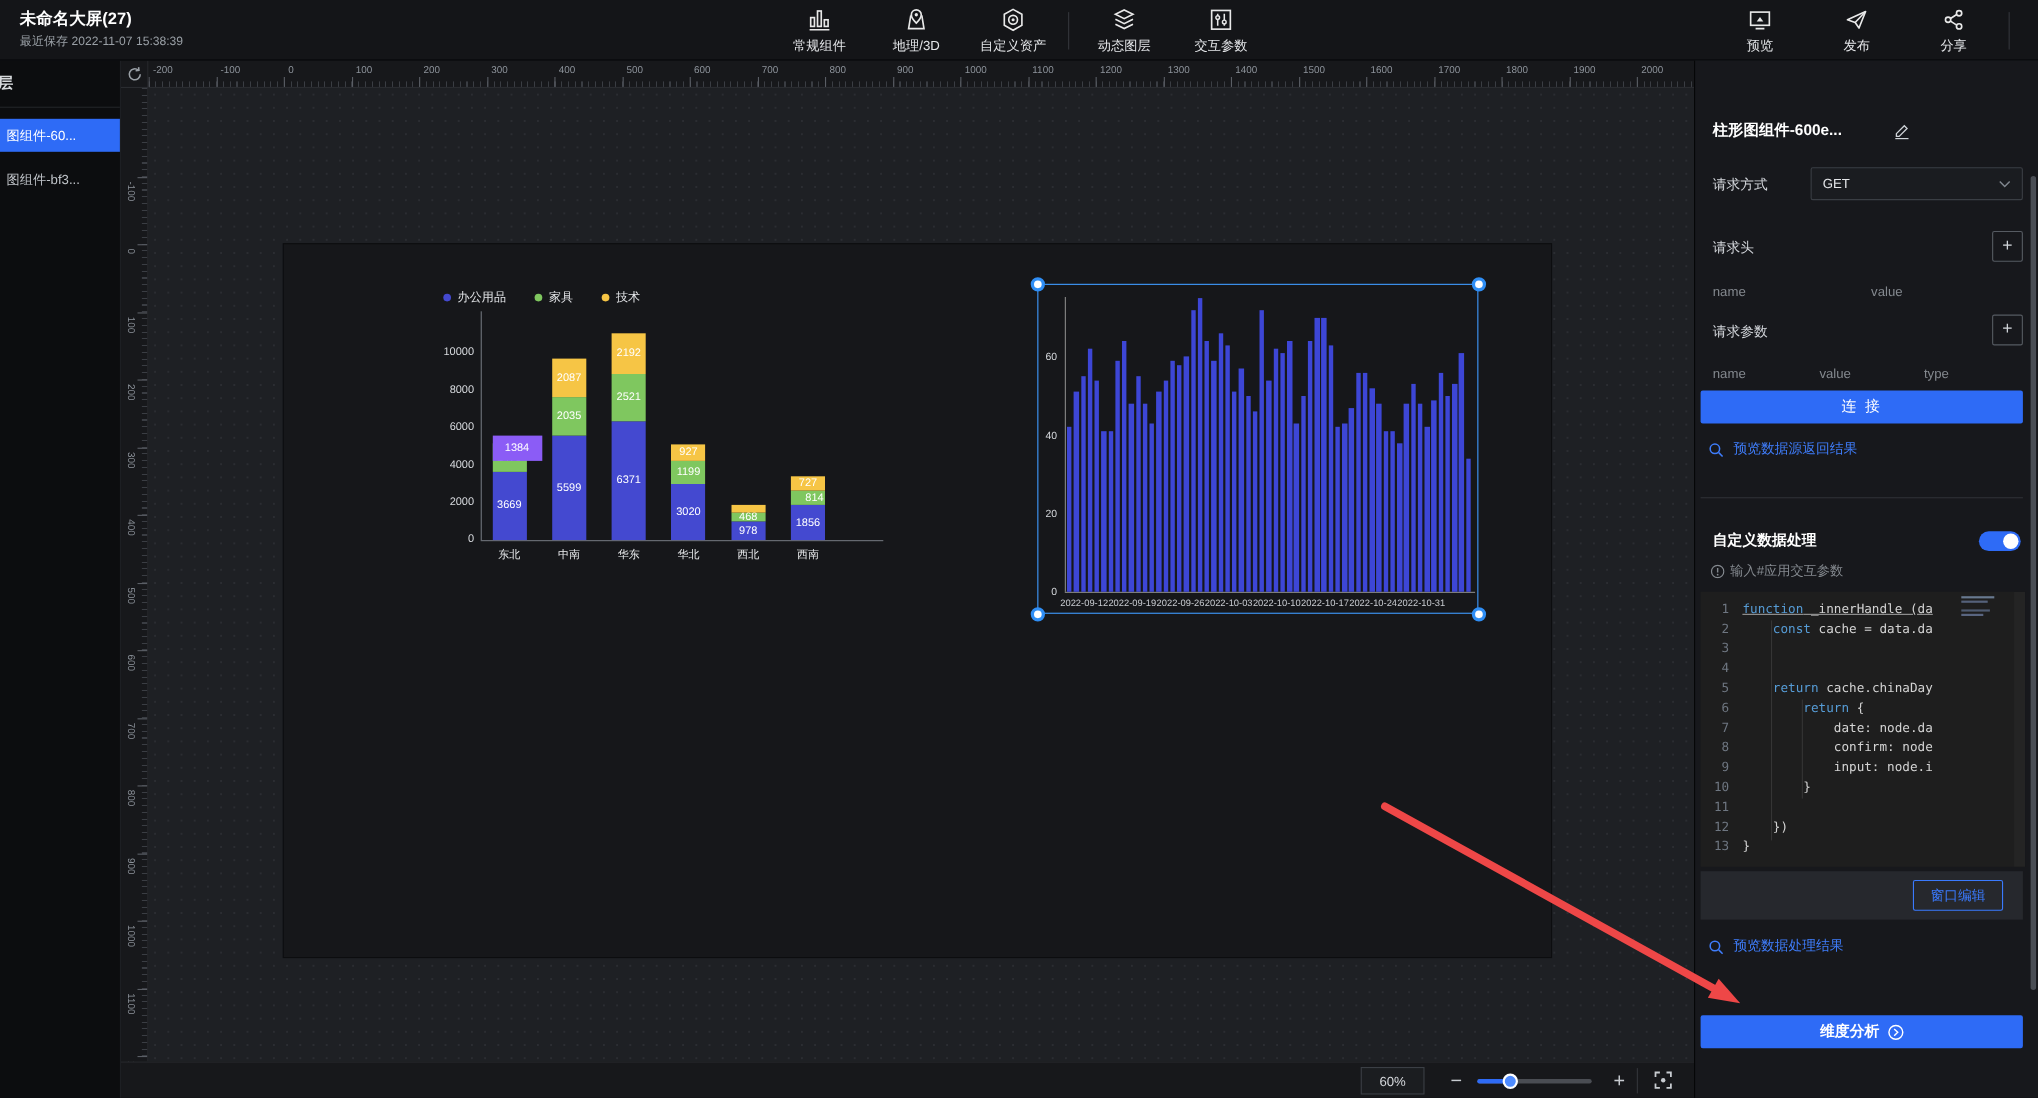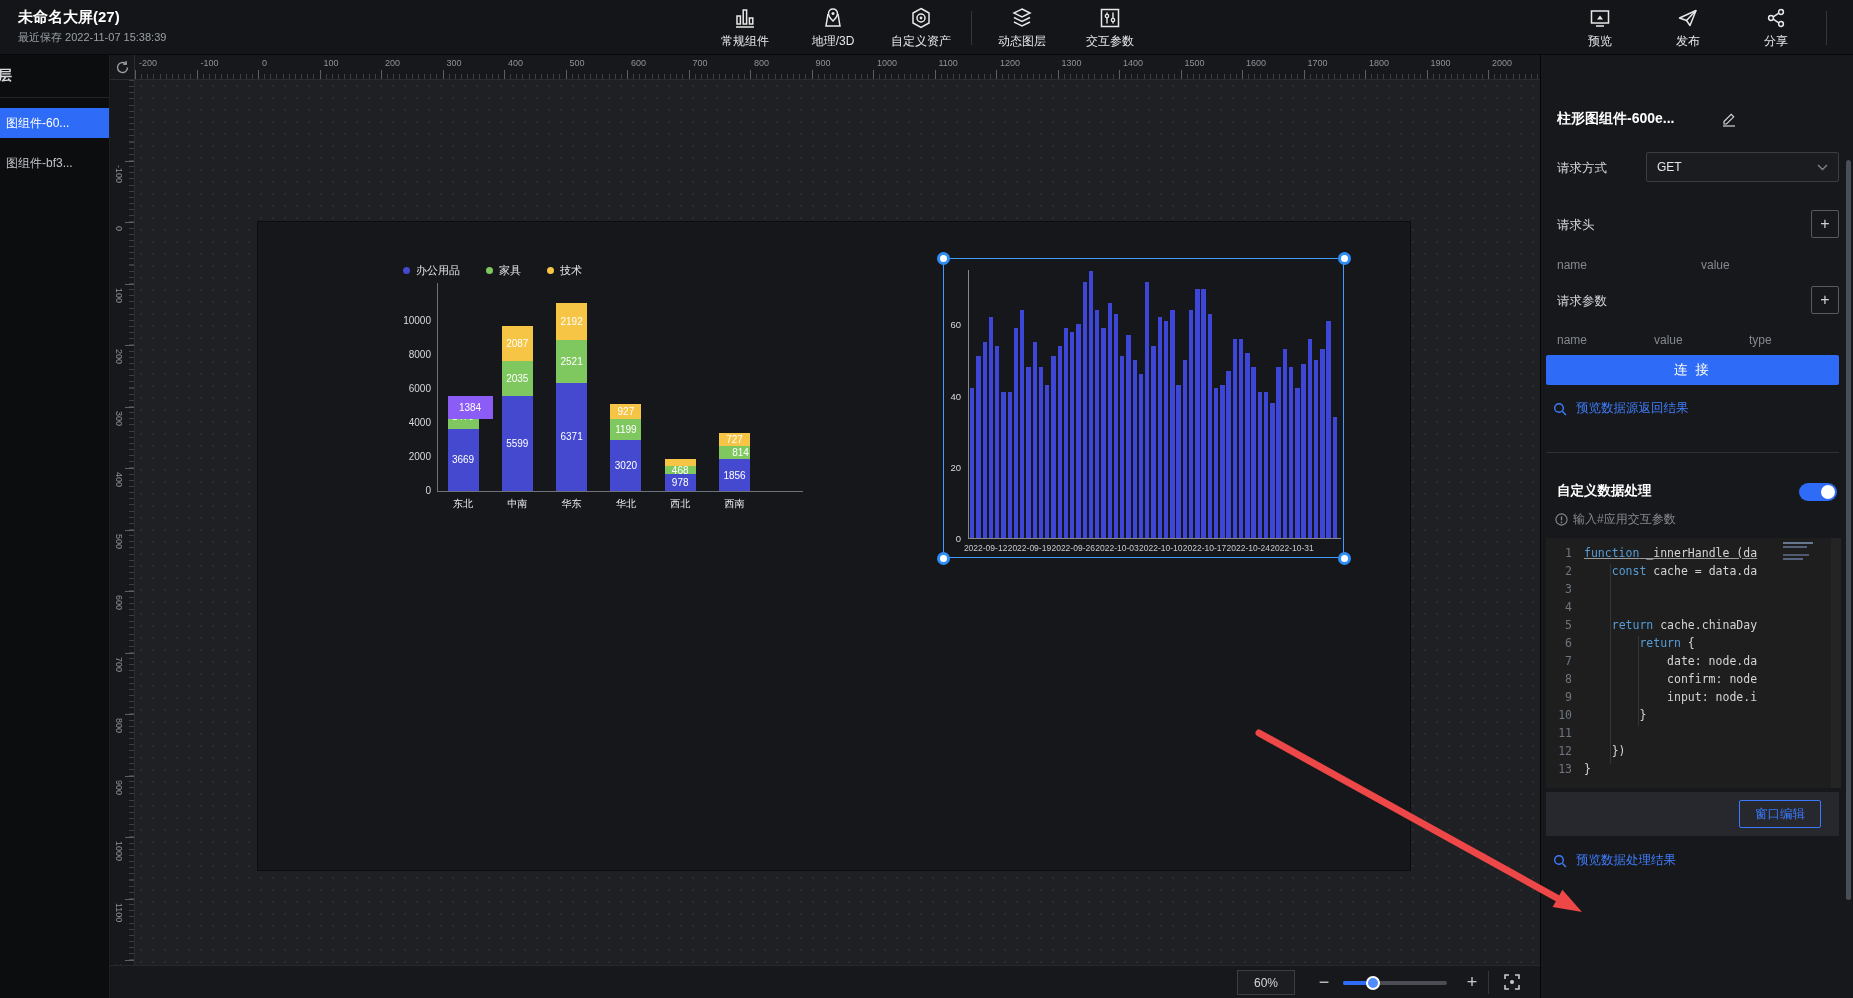--- a/index.html
+++ b/index.html
@@ -537,20 +537,27 @@
   </div>
 
   <div class="linkrow" style="top:797px;">
     <svg width="14" height="14" viewBox="0 0 14 14">
         <circle cx="6" cy="6" r="4.3" fill="none" stroke="#3f7dfb" stroke-width="1.4"></circle>
         <path d="M9.5 9.5 L13 13" stroke="#3f7dfb" stroke-width="1.4"></path>
       </svg>
     <span>预览数据处理结果</span>
   </div>
 
+  <div id="dimbtn">
+    <span>维度分析</span>
+    <svg width="15" height="15" viewBox="0 0 15 15">
+        <circle cx="7.5" cy="7.5" r="6.3" fill="none" stroke="#fff" stroke-width="1.3"></circle>
+        <path d="M6 4.5 L9.2 7.5 L6 10.5" fill="none" stroke="#fff" stroke-width="1.3"></path>
+      </svg>
+  </div>
 
   <div id="panel-sb"></div>
 </div>
 
 <svg id="arrow-overlay">
   <line x1="1259" y1="733" x2="1557" y2="898" stroke="#ee4747" stroke-width="7" stroke-linecap="round"></line>
   <polygon points="1582,912 1552.6,907.1 1562.4,889.7" fill="#ee4747"></polygon>
 </svg>
 
 </body></html>

